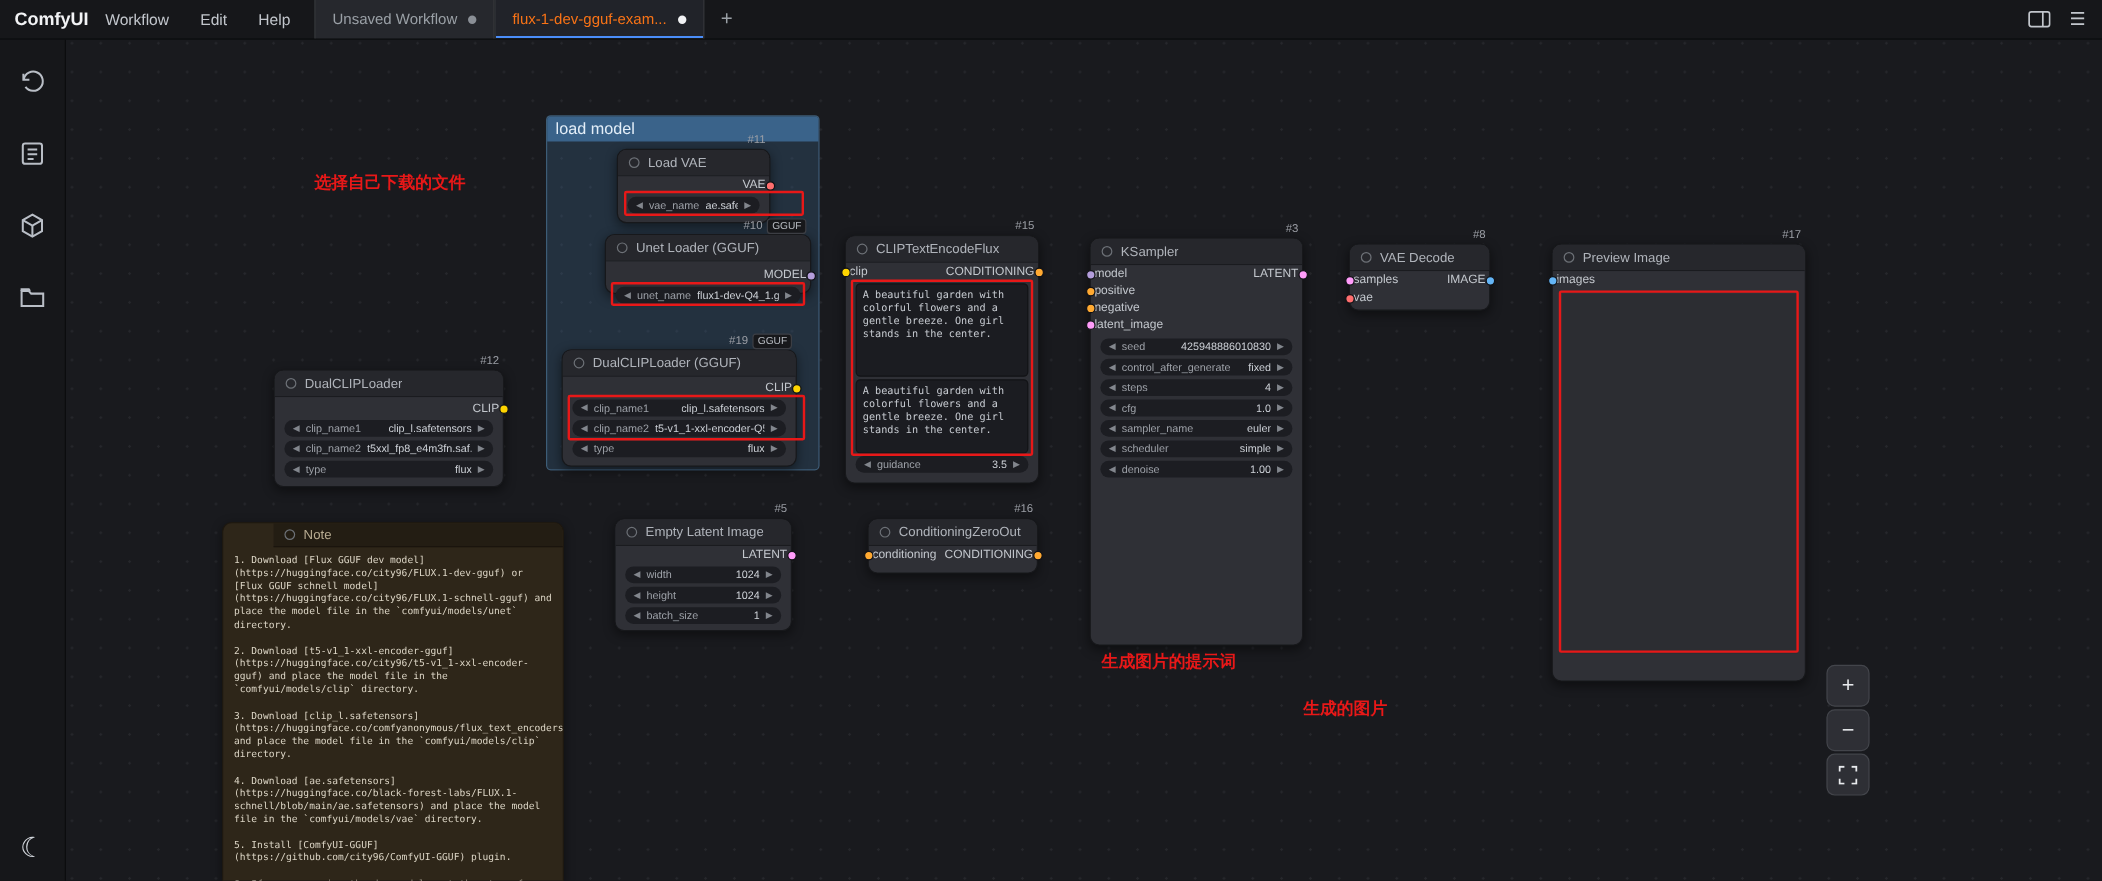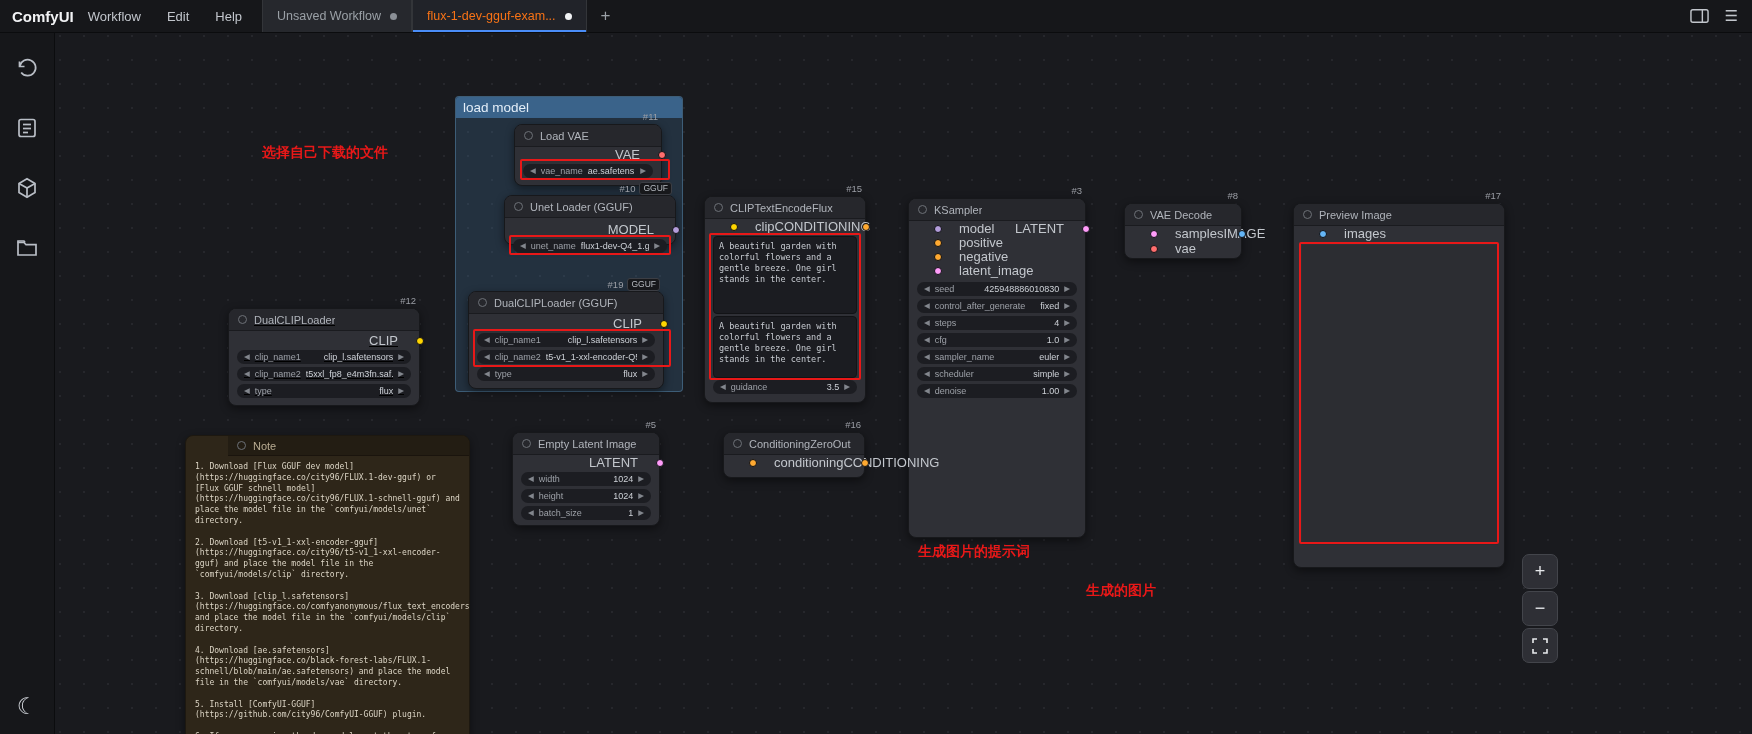--- a/index.html
+++ b/index.html
@@ -76,21 +76,21 @@
     background:#26272c; border-bottom:1px solid #1a1b1f; border-radius:7px 7px 0 0;
   }
   .cdot { width:9px; height:9px; border-radius:50%; border:1.5px solid #6d7177; flex:0 0 auto; }
   .node-title { font-size:11px; color:#b0b4bb; white-space:nowrap; overflow:hidden; }
   .badge { position:absolute; top:-14px; right:3px; display:flex; gap:4px; align-items:center;
            font-size:9.5px; color:#9b9ea5; }
   .gguf-pill { background:#17181b; border:1px solid #3c3e44; border-radius:3px; padding:0 3px;
                font-size:8.5px; color:#b6bac0; line-height:11px; }
 
   .slot-row { position:relative; height:15px; display:flex; align-items:center;
-              justify-content:space-between; padding:0 21px; font-size:13px; color:#c3c7cd;margin-left:29px; }
+              justify-content:space-between; padding:0 3px; font-size:10px; color:#c3c7cd; }
   .slot-row .r { margin-left:auto; }
   .dot { position:absolute; width:8px; height:8px; border-radius:50%; top:3.5px; border:1px solid #101115; }
   .dot.in { left:-4.5px; } .dot.out { right:-4.5px; }
 
   .widget {
     height:14px; margin:2px 8px 3px 8px; background:#1c1d22; border-radius:7px;
     display:flex; align-items:center; gap:5px; padding:0 7px; font-size:9px; color:#9da1a8;
   }
   .widget .wvalue { margin-left:auto; color:#cdd1d7; white-space:nowrap; overflow:hidden; }
   .warr { color:#82868d; font-size:7.5px; line-height:1; }
@@ -98,26 +98,26 @@
   .textarea {
     margin:2px 8px; background:#1b1c21; border:1px solid #121316; border-radius:4px;
     padding:4px 5px; font-family:"DejaVu Sans Mono", monospace; font-size:8.5px;
     line-height:1.3; color:#c7cbd1; white-space:pre-wrap; overflow:hidden;
   }
   #ta-prompt1 { height:78px; } #ta-prompt2 { height:62px; }
 
   .preview-area { position:absolute; left:8px; top:41px; width:196px; height:300px; background:#2c2d32; }
 
   
-  #n-load-vae     { left:514px; top:124px; width:148px; height:62px;text-align:right; }
+  #n-load-vae     { left:514px; top:124px; width:128px; height:62px;text-align:right; }
   #n-unet         { left:504px; top:195px; width:172px; height:50px; }
   #n-unet .slot-row { margin-top:4px; }
   #n-dualclip-gguf{ left:468px; top:291px; width:196px; height:98px; }
   #n-dualclip-gguf .slot-row { margin-top:2px; }
-  #n-dualclip     { left:228px; top:308px; width:192px; height:98px;text-decoration:underline; }
+  #n-dualclip     { left:228px; top:308px; width:192px; height:98px; }
   #n-dualclip .slot-row { margin-top:2px; }
   #n-clip-encode  { left:704px; top:196px; width:162px; height:207px; }
   #n-ksampler     { left:908px; top:198px; width:178px; height:340px; }
   #n-ksampler .slot-row { height:14px; }
   #n-ksampler .widgets { margin-top:5px; }
   #n-vae-decode   { left:1124px; top:203px; width:118px; height:56px; }
   #n-preview      { left:1293px; top:203px; width:212px; height:365px; }
   #n-empty-latent { left:512px; top:432px; width:148px; height:94px; }
   #n-cond-zero    { left:723px; top:432px; width:142px; height:46px; }
 

